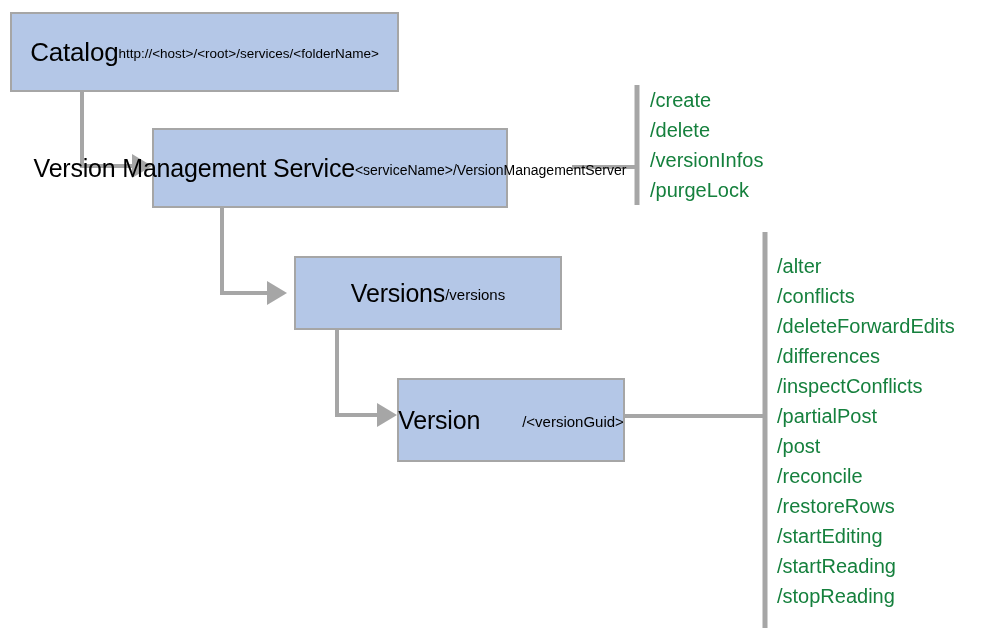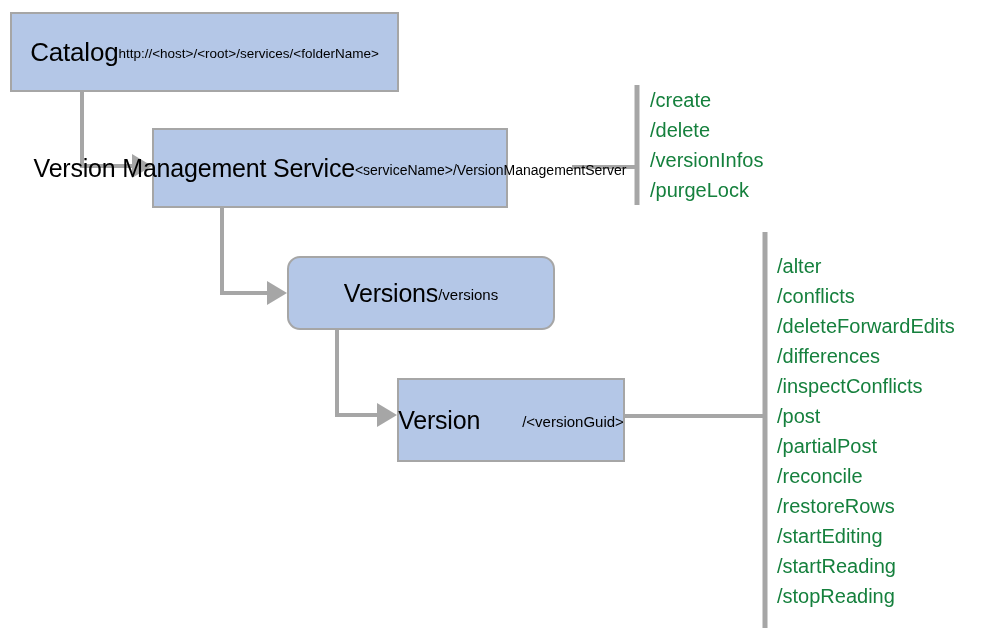--- a/index.html
+++ b/index.html
@@ -47,21 +47,21 @@
   }
 
   #node-catalog   { left: 10px;  top: 12px;  width: 389px; height: 80px; }
   #node-catalog .title    { font-size: 26px; }
   #node-catalog .subtitle { font-size: 13.5px; }
 
   #node-vms       { left: 152px; top: 128px; width: 356px; height: 80px; }
   #node-vms .title    { font-size: 25px; }
   #node-vms .subtitle { font-size: 14px; }
 
-  #node-versions  { left: 287px; top: 256px; width: 268px; height: 74px; border-radius: 13px; }
+  #node-versions  { left: 294px; top: 256px; width: 268px; height: 74px; }
   #node-versions .title    { font-size: 25px; }
   #node-versions .subtitle { font-size: 15px; }
 
   #node-version   { left: 397px; top: 378px; width: 228px; height: 84px; }
   #node-version .title    { font-size: 25px; }
   #node-version .subtitle { font-size: 15px; margin-left: 42px; }
 
   
   #connectors {
     position: absolute;
@@ -141,22 +141,22 @@
     <span class="op-item">/versionInfos</span>
     <span class="op-item">/purgeLock</span>
   </div>
 
   <div class="op-list" id="ops-version">
     <span class="op-item">/alter</span>
     <span class="op-item">/conflicts</span>
     <span class="op-item">/deleteForwardEdits</span>
     <span class="op-item">/differences</span>
     <span class="op-item">/inspectConflicts</span>
+    <span class="op-item">/partialPost</span>
     <span class="op-item">/post</span>
-    <span class="op-item">/partialPost</span>
     <span class="op-item">/reconcile</span>
     <span class="op-item">/restoreRows</span>
     <span class="op-item">/startEditing</span>
     <span class="op-item">/startReading</span>
     <span class="op-item">/stopReading</span>
   </div>
 
 </div>
 
 </body></html>

